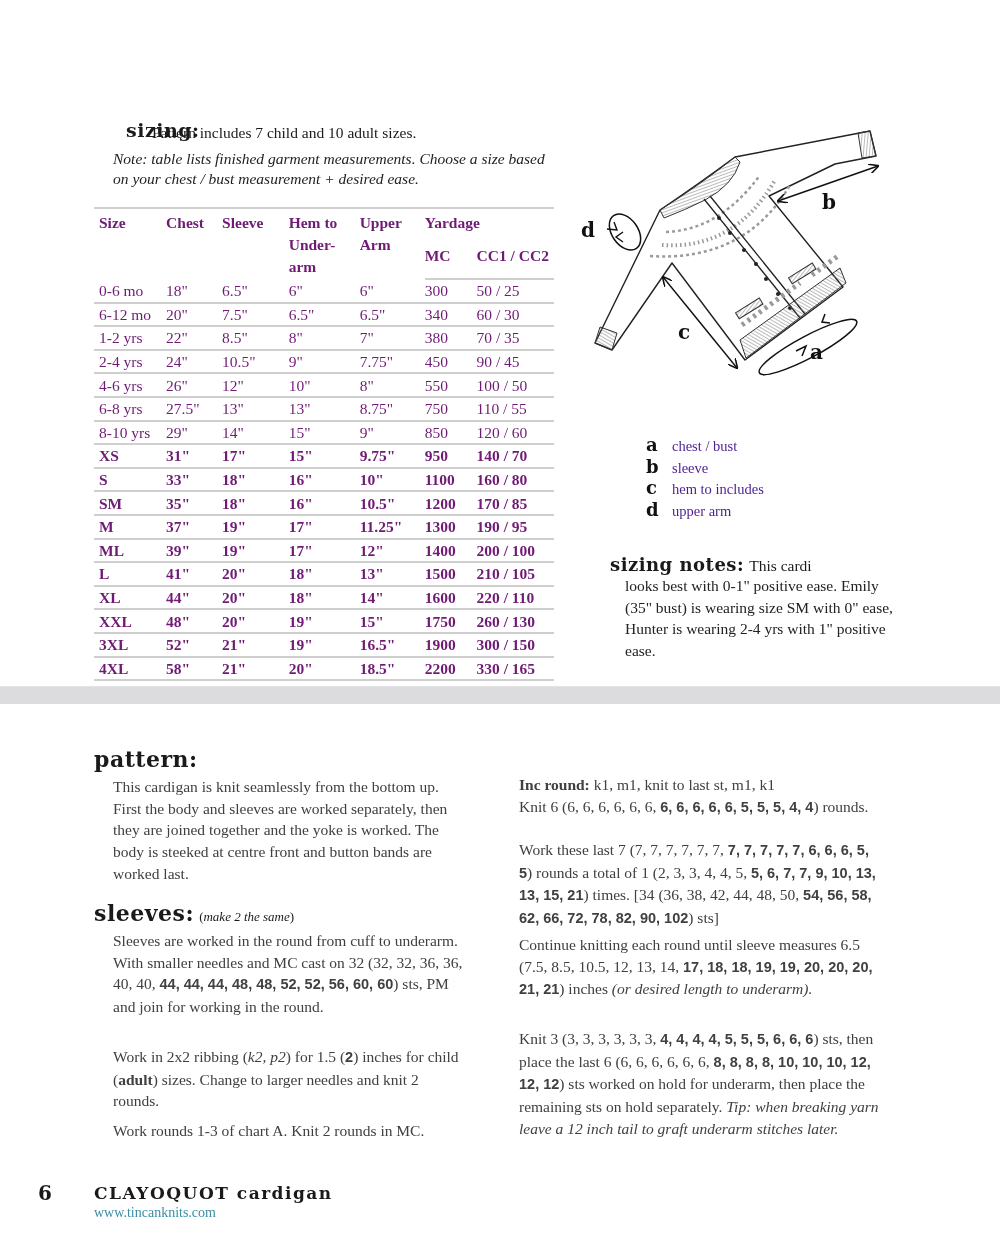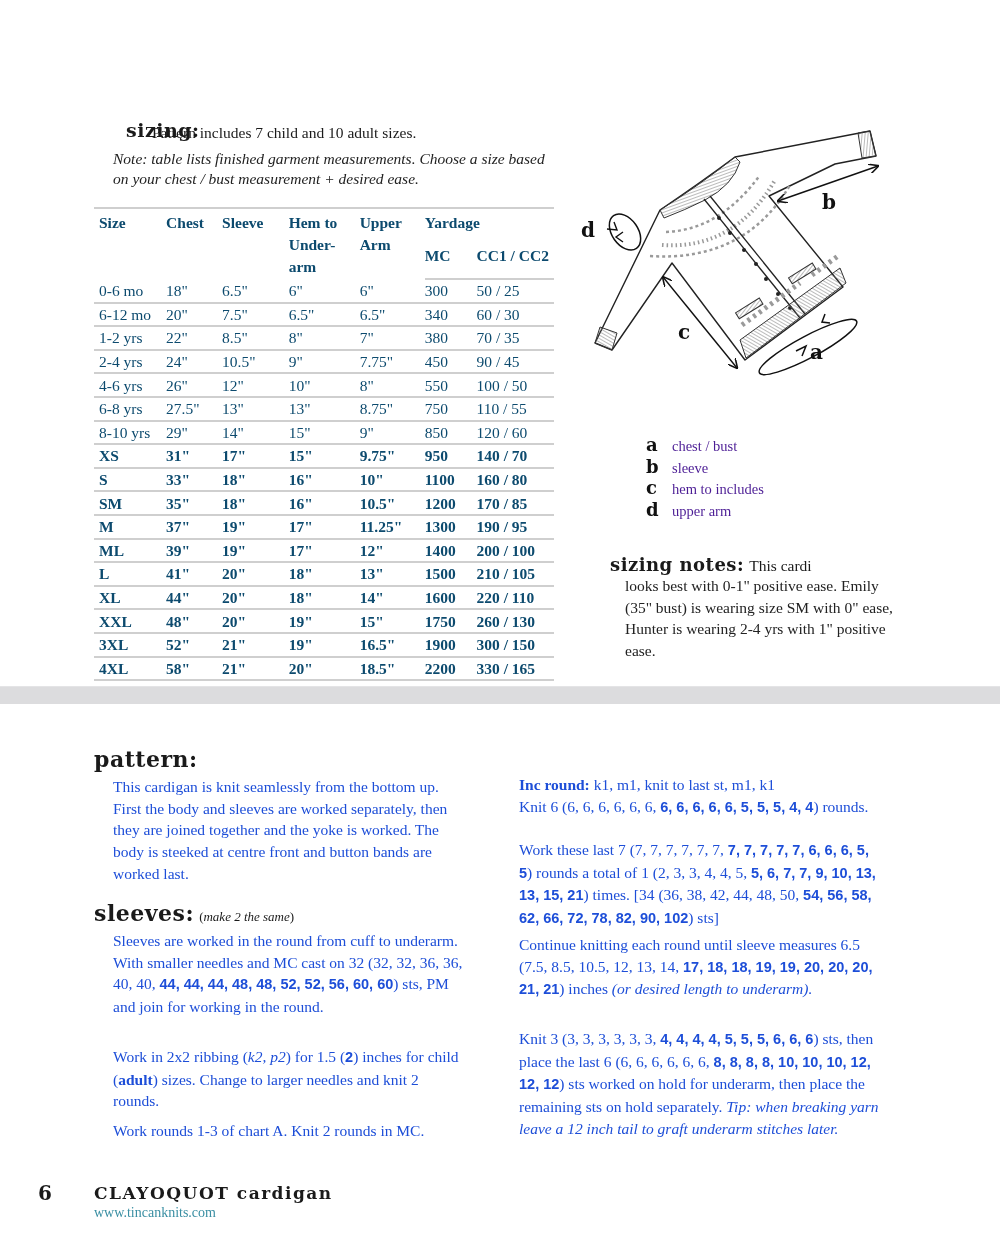--- a/index.html
+++ b/index.html
@@ -1,30 +1,30 @@
 <!DOCTYPE html>
 <html><head>
 <meta charset="utf-8">
 <style>
   html, body { margin:0; padding:0; }
   body { width:1000px; height:1250px; background:#ffffff; position:relative; overflow:hidden;
          font-family:"DejaVu Serif", serif; color:#1a1a1a; }
   .abs { position:absolute; }
   .slab { font-family:"DejaVu Serif", serif; font-weight:bold; letter-spacing:0.5px; }
-  .body-txt { font-family:"Liberation Serif", serif; font-size:15.5px; line-height:21.7px; color:#1d4ed8; }
+  .body-txt { font-family:"Liberation Serif", serif; font-size:15.5px; line-height:21.7px; color:#404040; }
   .sans { font-family:"Liberation Sans", sans-serif; }
 
   
   #sizing-heading { left:94px; top:119px; font-size:19px;margin-left:32px; }
   #sizing-intro { left:152px; top:124px; font-size:15.5px; font-family:"Liberation Serif", serif; }
   #sizing-note { left:113px; top:149px; width:440px; font-size:15.5px; font-style:italic; line-height:19.5px; font-family:"Liberation Serif", serif; color:#222; }
 
   
   #size-table { left:94px; top:207px; width:460px; border-collapse:collapse;
-                font-family:"Liberation Serif", serif; font-size:15.5px; color:#0c4a6e; }
+                font-family:"Liberation Serif", serif; font-size:15.5px; color:#701a75; }
   #size-table th { font-weight:bold; text-align:left; vertical-align:top; padding:0; line-height:22px; }
   #size-table td { padding:0; height:21.6px; line-height:21px; border-bottom:2px solid #cfcfcf; }
   #size-table tr.head-top th { border-top:2px solid #cfcfcf; padding-top:3px; }
   #size-table tr.head-bot th { border-bottom:2px solid #cfcfcf; }
   #size-table tr.adult td { font-weight:bold; }
   .c-size { width:69px; padding-left:5px !important; }
   .c-chest { width:57px; }
   .c-sleeve { width:68px; }
   .c-hem { width:66px; }
   .c-upper { width:60px; }

